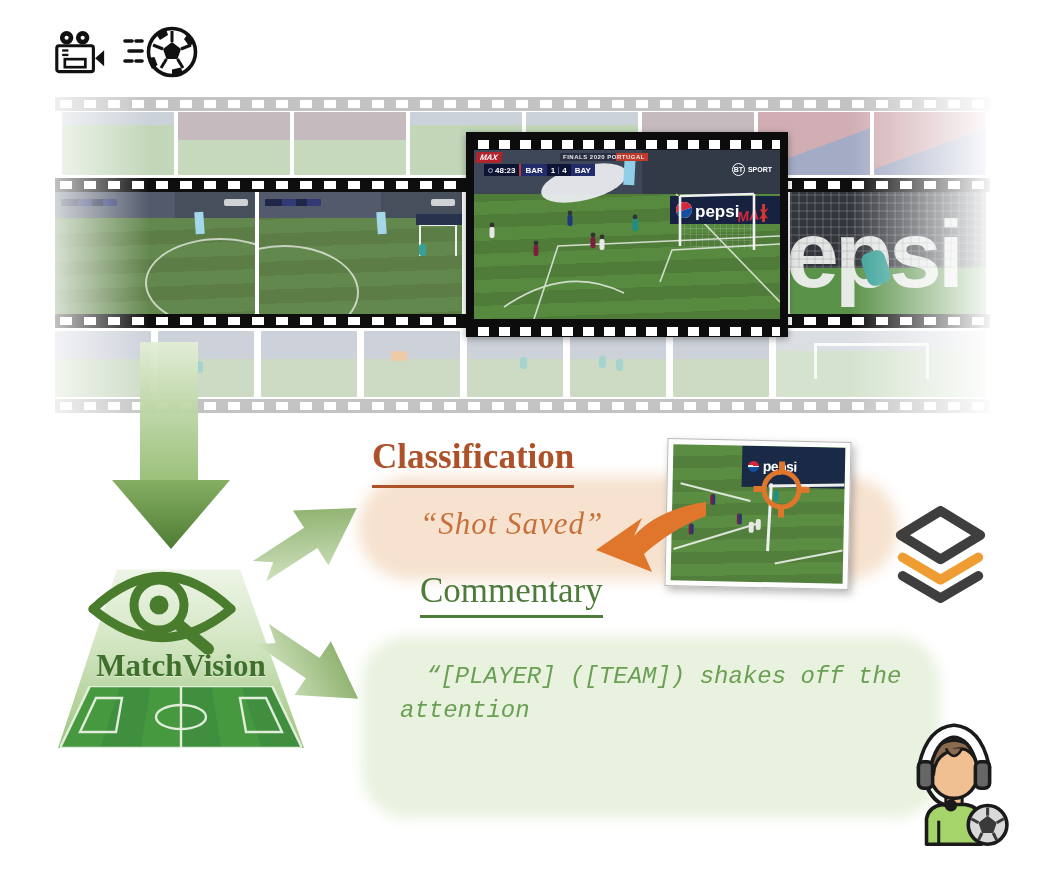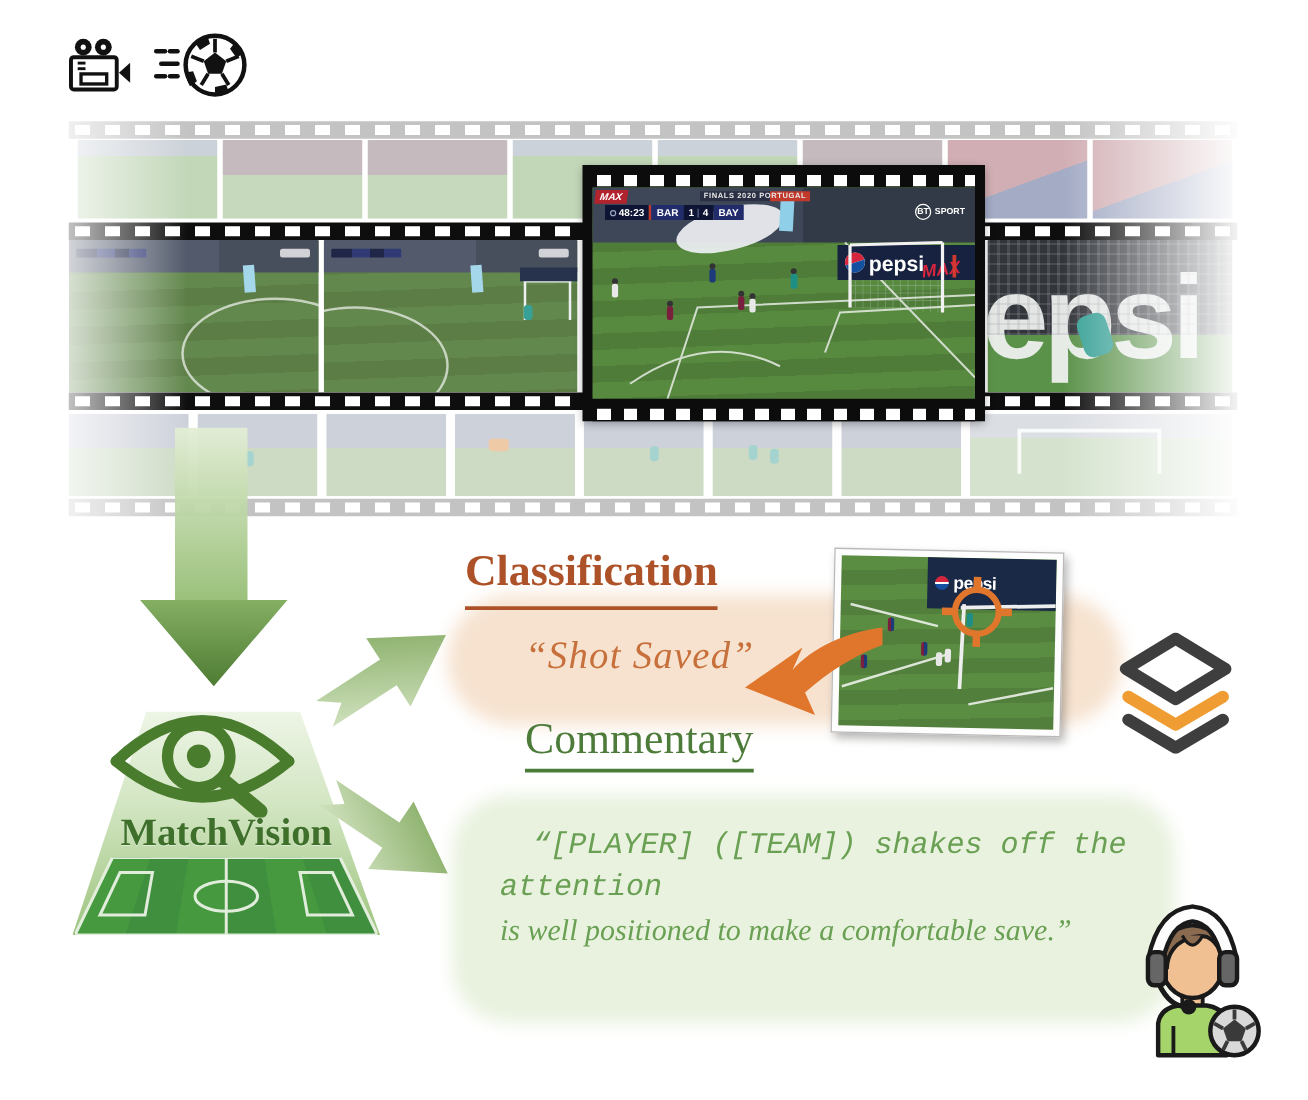--- a/index.html
+++ b/index.html
@@ -447,21 +447,20 @@
   <svg class="layers-icon" width="97" height="97" viewBox="0 0 100 100">
     <path d="M50,5 L91,30 L50,55 L9,30 Z" fill="#fff" stroke="#3e3e3e" stroke-width="10" stroke-linejoin="round"></path>
     <path d="M11,53 L50,76 L89,53" fill="none" stroke="#ef9d33" stroke-width="10" stroke-linecap="round" stroke-linejoin="round"></path>
     <path d="M11,72 L50,95 L89,72" fill="none" stroke="#3e3e3e" stroke-width="10" stroke-linecap="round" stroke-linejoin="round"></path>
   </svg>
 
   <div class="com-box"></div>
   <div class="com-head">Commentary</div>
   <div class="com-text">
     <div class="l0">“[PLAYER] ([TEAM]) shakes off the attention</div>
-    <div>is well positioned to make a comfortable save.”</div>
   </div>
 
   <svg class="commentator" width="112" height="138" viewBox="0 0 110 134">
     <rect x="47" y="80" width="16" height="16" fill="#f0bf92" stroke="#1a1a1a" stroke-width="3"></rect>
     <path d="M28,131 L28,106 Q30,94 44,92 L66,92 Q80,94 82,106 L82,131 Z" fill="#a5d46a" stroke="#1a1a1a" stroke-width="3.5" stroke-linejoin="round"></path>
     <line x1="40" y1="131" x2="40" y2="108" stroke="#1a1a1a" stroke-width="3"></line>
     <ellipse cx="55" cy="60" rx="24" ry="26" fill="#f0bf92" stroke="#1a1a1a" stroke-width="3.5"></ellipse>
     <path d="M31,62 Q29,31 55,29 Q81,31 79,62 Q79,44 66,38 Q58,36 50,40 Q36,46 35,62 Z" fill="#8b6b50" stroke="#1a1a1a" stroke-width="3"></path>
     <path d="M47,37 Q55,52 63,37" fill="#8b6b50" stroke="#1a1a1a" stroke-width="2.5"></path>
     <path d="M26,56 Q33,22 55,20 Q77,22 84,56" fill="none" stroke="#1a1a1a" stroke-width="15" stroke-linecap="round"></path>

